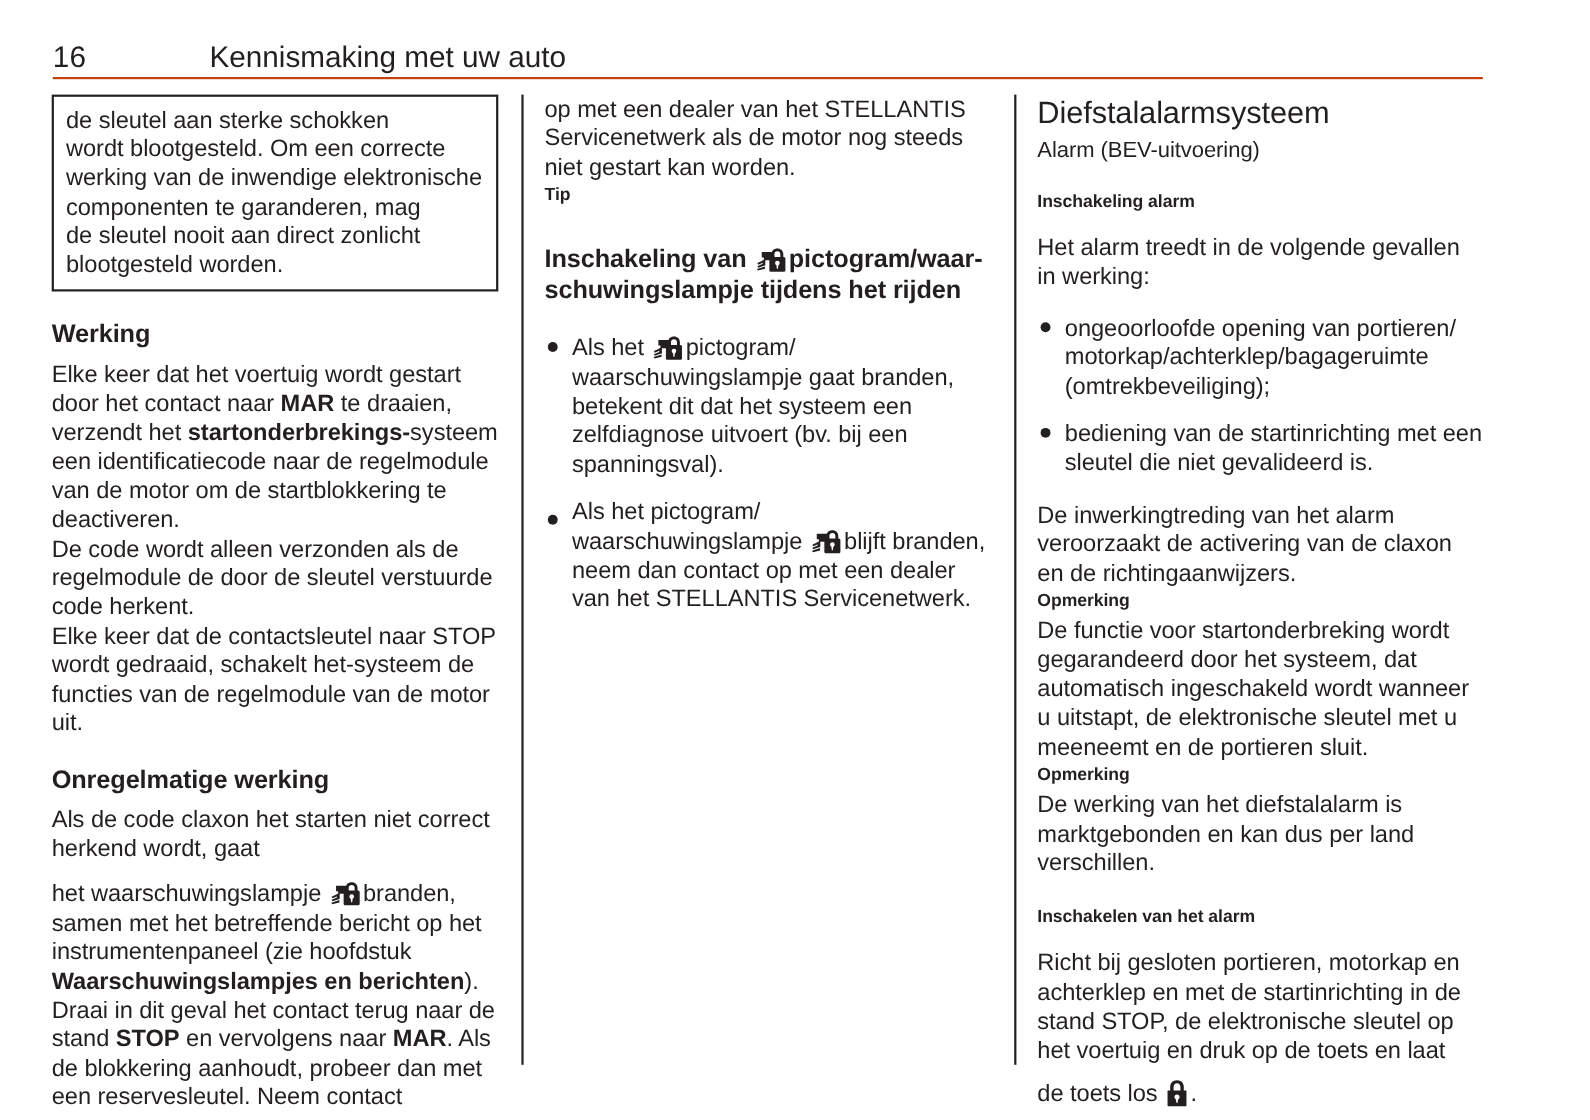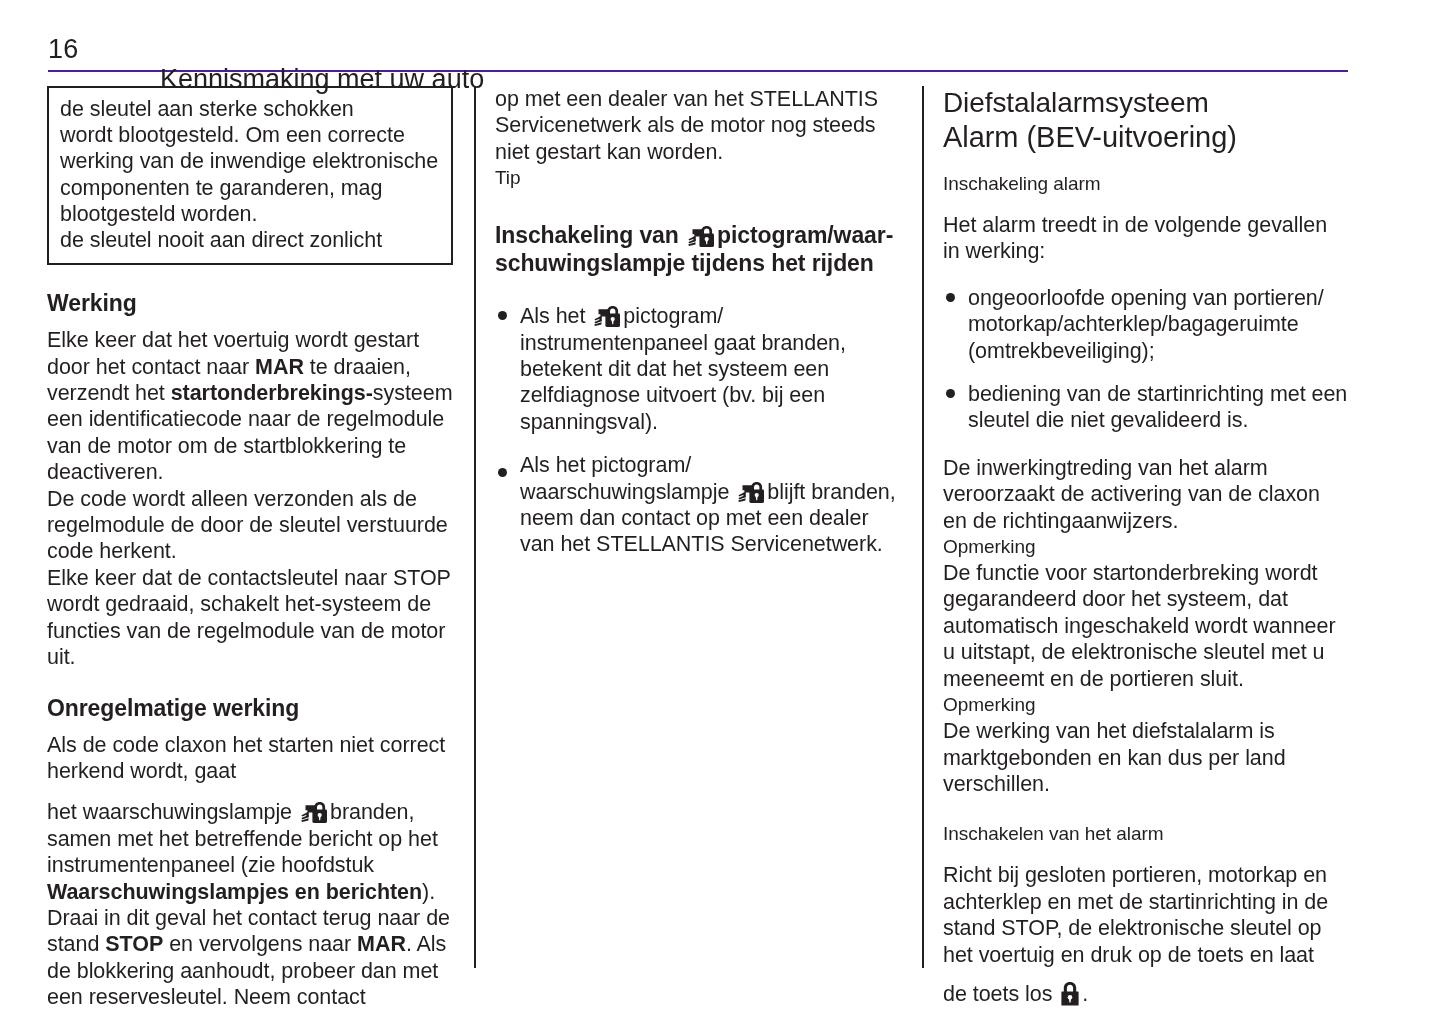--- a/index.html
+++ b/index.html
@@ -16,24 +16,23 @@
     overflow: hidden;
   }
 
   
   .page-header {
     position: absolute;
     left: 48px;
     top: 34px;
     width: 1300px;
     height: 36px;
-    border-bottom: 2px solid #4c1d95;
+    border-bottom: 2px solid #c2410c;
     display: flex;
-    align-items: flex-start;
-    flex-direction: column;
+    align-items: center;
   }
   .page-number {
     font-size: 27px;
     line-height: 30px;
     font-weight: 400;
     letter-spacing: 0.2px;
   }
   .chapter-title {
     font-size: 27px;
     line-height: 30px;
@@ -79,37 +78,37 @@
 
   h2.h-major {
     margin: 0;
     font-size: 28px;
     line-height: 33px;
     font-weight: 400;
     letter-spacing: -0.1px;
   }
   h3.h-sub {
     margin: 0;
-    font-size: 29px;
+    font-size: 20px;
     line-height: 29px;
     font-weight: 400;
     letter-spacing: -0.05px;
   }
   h4.h-section {
     margin: 0;
     font-size: 23px;
     line-height: 28px;
     font-weight: 700;
     letter-spacing: -0.1px;
   }
   h5.h-small {
     margin: 0;
-    font-size: 19px;
+    font-size: 16px;
     line-height: 26px;
-    font-weight: 400;
+    font-weight: 700;
     letter-spacing: -0.05px;
   }
 
   .b { font-weight: 700; }
 
   
   .note-box {
     border: 2px solid #231f20;
     padding: 8px 0 10px 11px;
     box-sizing: border-box;
@@ -173,22 +172,22 @@
 
 <div class="columns">
 
   <div class="col">
 
     <div class="note-box">
       <p class="body">de sleutel aan sterke schokken</p>
       <p class="body">wordt blootgesteld. Om een correcte</p>
       <p class="body">werking van de inwendige elektronische</p>
       <p class="body">componenten te garanderen, mag</p>
+      <p class="body">de sleutel nooit aan direct zonlicht</p>
       <p class="body">blootgesteld worden.</p>
-      <p class="body">de sleutel nooit aan direct zonlicht</p>
     </div>
 
     <div style="height:24px"></div>
     <h4 class="h-section">Werking</h4>
 
     <div style="height:10px"></div>
     <p class="body"><span>Elke keer dat het voertuig wordt gestart door het contact naar </span><span class="b">MAR</span><span> te draaien, verzendt het </span><span class="b">startonderbrekings-</span><span>systeem een identificatiecode naar de regelmodule van de motor om de startblokkering te deactiveren.</span></p>
     <p class="body">De code wordt alleen verzonden als de regelmodule de door de sleutel verstuurde code herkent.</p>
     <p class="body">Elke keer dat de contactsleutel naar STOP wordt gedraaid, schakelt het-systeem de functies van de regelmodule van de motor uit.</p>
 
@@ -251,21 +250,21 @@
             <path d="M2.5 14.2 L9.5 10.8 L9.5 13.0 L3.2 15.6 Z" fill="#231f20"></path>
             <path d="M2.5 17.0 L9.5 14.0 L9.5 16.2 L3.2 18.4 Z" fill="#231f20"></path>
             <path d="M2.2 19.6 L9.5 17.2 L9.5 19.4 L3.0 21.0 Z" fill="#231f20"></path>
             <path d="M6.5 4.2 L16.0 4.2 L18.3 9.2 L19.6 9.2 L19.6 11.6 L8.4 11.6 L8.4 9.2 L6.5 9.2 Z" fill="#231f20"></path>
             <rect x="7.4" y="11.6" width="2.3" height="4.6" fill="#231f20"></rect>
             <rect x="13.4" y="8.6" width="14.6" height="13.4" rx="1.4" fill="#231f20"></rect>
             <path d="M20.7 1.0 C17.4 1.0 15.3 3.2 15.3 6.2 L15.3 9.6 L18.0 9.6 L18.0 6.3 C18.0 4.6 19.1 3.5 20.7 3.5 C22.3 3.5 23.4 4.6 23.4 6.3 L23.4 9.6 L26.1 9.6 L26.1 6.2 C26.1 3.2 24.0 1.0 20.7 1.0 Z" fill="#231f20"></path>
             <circle cx="20.7" cy="14.1" r="2.1" fill="#ffffff"></circle>
             <path d="M19.6 14.1 L21.8 14.1 L21.2 19.3 L20.2 19.3 Z" fill="#ffffff"></path>
           </svg>
-        </span><span>pictogram/ instrumentenpaneel gaat branden, betekent dit dat het systeem een zelfdiagnose uitvoert (bv. bij een spanningsval).</span>
+        </span><span>pictogram/ waarschuwingslampje gaat branden, betekent dit dat het systeem een zelfdiagnose uitvoert (bv. bij een spanningsval).</span>
       </li>
       <li class="line-tall" style="margin-top:9px">
         <span class="dot" style="top:16px"></span><span>Als het pictogram/</span><br><span>waarschuwingslampje</span>
         <span class="icon-carlock">
           <svg viewBox="0 0 30 23" xmlns="http://www.w3.org/2000/svg">
             <path d="M2.5 14.2 L9.5 10.8 L9.5 13.0 L3.2 15.6 Z" fill="#231f20"></path>
             <path d="M2.5 17.0 L9.5 14.0 L9.5 16.2 L3.2 18.4 Z" fill="#231f20"></path>
             <path d="M2.2 19.6 L9.5 17.2 L9.5 19.4 L3.0 21.0 Z" fill="#231f20"></path>
             <path d="M6.5 4.2 L16.0 4.2 L18.3 9.2 L19.6 9.2 L19.6 11.6 L8.4 11.6 L8.4 9.2 L6.5 9.2 Z" fill="#231f20"></path>
             <rect x="7.4" y="11.6" width="2.3" height="4.6" fill="#231f20"></rect>

